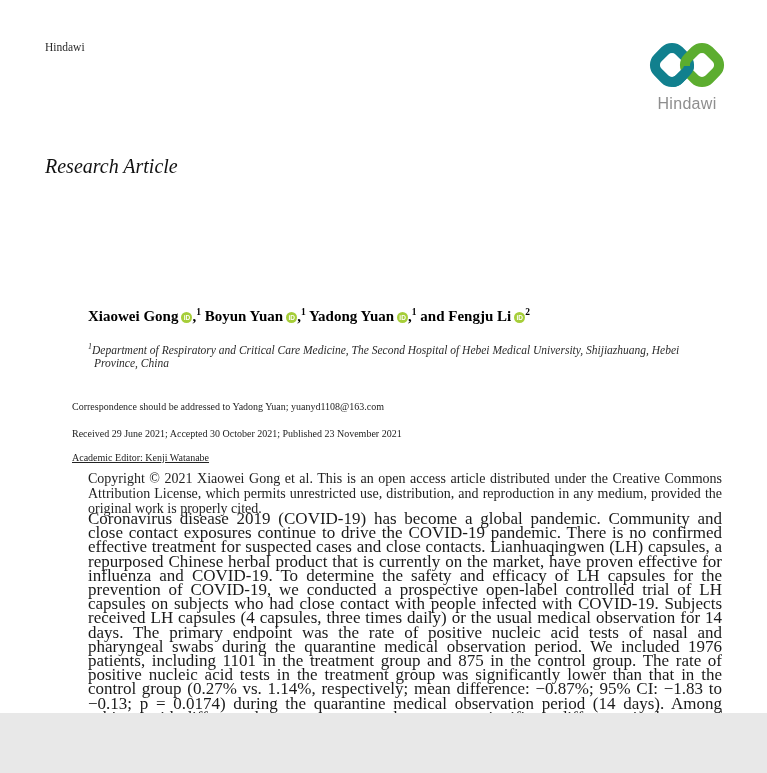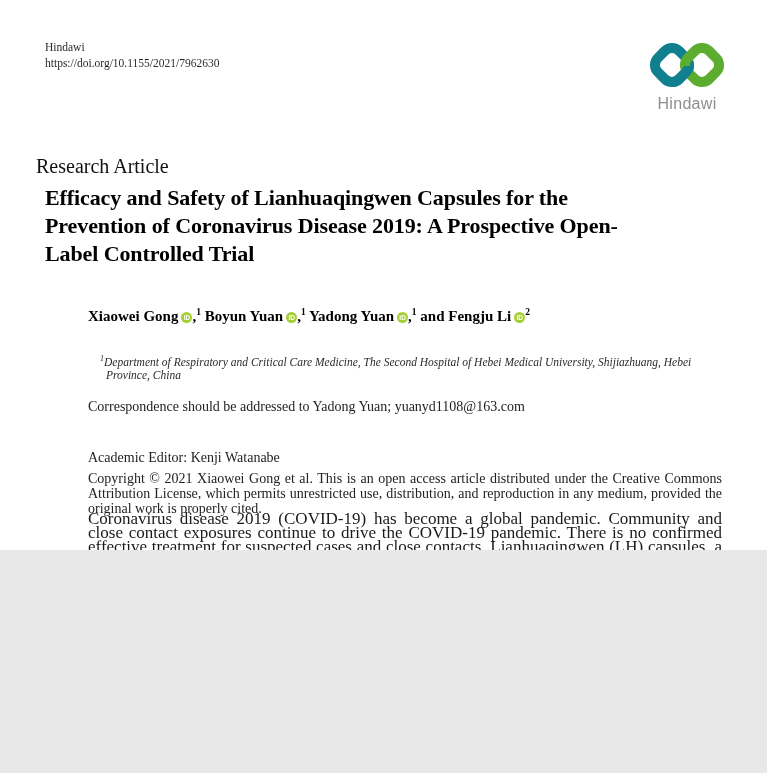--- a/index.html
+++ b/index.html
@@ -1,18 +1,18 @@
 <!DOCTYPE html>
 <html><head>
 <meta charset="utf-8">
 <style>
   html,body{margin:0;padding:0;background:#e8e8e8;}
   .page{
     position:relative;
-    width:767px;height:550px;
+    width:767px;height:713px;
     background:#ffffff;
     font-family:"Liberation Serif","DejaVu Serif",serif;
     color:#1c1c1c;
     overflow:hidden;
   }
   
   .header-block{
     position:absolute;left:45px;top:40px;width:430px;
     font-size:11.5px;line-height:15.5px;color:#2a2a2a;
   }
@@ -21,22 +21,22 @@
   .logo{
     position:absolute;left:642px;top:36px;width:90px;text-align:center;
   }
   .logo svg{display:block;margin:0 auto;}
   .logo-caption{
     font-family:"Liberation Sans","DejaVu Sans",sans-serif;
     font-size:16px;line-height:18px;margin-top:1px;letter-spacing:0.3px;
   }
   
   .article-type{
-    position:absolute;left:36px;top:155px;
-    font-size:20px;color:#111;
+    position:absolute;left:45px;top:155px;
+    font-style:italic;font-size:20px;color:#111;
   }
   .article-title{
     position:absolute;left:45px;top:184px;width:620px;
     font-weight:bold;font-size:22px;line-height:28px;color:#000;
     letter-spacing:-0.1px;
   }
   .authors{
     position:absolute;left:88px;top:307px;width:620px;
     font-weight:bold;font-size:15px;color:#000;
   }
@@ -45,46 +45,45 @@
     display:inline-block;width:11px;height:11px;border-radius:50%;
     background:#a6ce39;color:#ffffff;
     font-family:"Liberation Sans","DejaVu Sans",sans-serif;
     font-size:6.5px;font-weight:bold;line-height:11px;text-align:center;
     margin-left:3px;vertical-align:1px;
   }
   .affiliations{
     position:absolute;left:88px;top:340px;width:628px;
     font-style:italic;font-size:11.5px;line-height:13.5px;color:#2a2a2a;
   }
-  .affiliations p{margin:12px;padding-left:6px;text-indent:-6px;}
+  .affiliations p{margin:0;padding-left:6px;text-indent:-6px;}
   .affiliations sup{font-size:8px;font-style:italic;}
   .meta-line{
-    position:absolute;left:88px;width:628px;
-    font-size:14px;line-height:15px;color:#222;
+    position:absolute;left:72px;width:628px;
+    font-size:10px;line-height:15px;color:#222;
   }
   .correspondence{top:399px;}
   .history{top:426px;}
-  .editor{top:450px;}
+  .editor{top:450px;text-decoration:underline;}
   .copyright{
     position:absolute;left:88px;top:471px;width:634px;
     font-size:14px;line-height:15.2px;text-align:justify;color:#222;
   }
   .abstract{
     position:absolute;left:88px;top:512px;width:634px;
     font-size:17px;line-height:14.2px;text-align:justify;color:#1a1a1a;
   }
 </style>
 </head>
 <body>
 
 <div class="page">
 
   <div class="header-block">
     <div>Hindawi</div>
-    <div>https://doi.org/10.1155/2021/7962630</div>
   </div>
 
   <div class="logo">
     <svg width="84" height="58" viewBox="0 0 84 58">
       <defs>
         <clipPath id="botclip">
             <rect x="28" y="30" width="28" height="28"></rect>
           </clipPath>
       </defs>
 
@@ -93,28 +92,28 @@
       <rect class="ring-green" x="-15" y="-15" width="30" height="30" rx="10" fill="none" stroke="#5cad2f" stroke-width="10" transform="translate(57,29) rotate(45)"></rect>
 
       <g clip-path="url(#botclip)">
         <rect class="ring-teal" x="-15" y="-15" width="30" height="30" rx="10" fill="none" stroke="#11808e" stroke-width="10" transform="translate(27,29) rotate(45)"></rect>
       </g>
     </svg>
     <div class="logo-caption" style="color: rgb(142, 142, 142);">Hindawi</div>
   </div>
 
   <div class="article-type">Research Article</div>
-  <h1 class="article-title" style="margin:0;">Efficacy and Safety of Lianhuaqingwen Capsules for the Prevention of Coronavirus Disease 2019: A Prospective Open-Label Controlled Trial</h1>
 
   <p class="authors" style="margin:0;"><span>Xiaowei Gong</span><span class="orcid" style="background: rgb(166, 206, 57);">iD</span>,<sup>1</sup> <span>Boyun Yuan</span><span class="orcid" style="background: rgb(166, 206, 57);">iD</span>,<sup>1</sup> <span>Yadong Yuan</span><span class="orcid" style="background: rgb(166, 206, 57);">iD</span>,<sup>1</sup> and <span>Fengju Li</span><span class="orcid" style="background: rgb(166, 206, 57);">iD</span><sup>2</sup></p>
 
   <div class="affiliations">
     <p><sup>1</sup><span>Department of Respiratory and Critical Care Medicine, The Second Hospital of Hebei Medical University, Shijiazhuang, Hebei Province, China</span></p>
   </div>
 
   <div class="meta-line correspondence">Correspondence should be addressed to Yadong Yuan; yuanyd1108@163.com</div>
+  <div class="meta-line history">Received 29 June 2021; Accepted 30 October 2021; Published 23 November 2021</div>
   <div class="meta-line editor">Academic Editor: Kenji Watanabe</div>
 
   <div class="copyright">Copyright © 2021 Xiaowei Gong et al. This is an open access article distributed under the Creative Commons Attribution License, which permits unrestricted use, distribution, and reproduction in any medium, provided the original work is properly cited.</div>
 
   <div class="abstract">Coronavirus disease 2019 (COVID-19) has become a global pandemic. Community and close contact exposures continue to drive the COVID-19 pandemic. There is no confirmed effective treatment for suspected cases and close contacts. Lianhuaqingwen (LH) capsules, a repurposed Chinese herbal product that is currently on the market, have proven effective for influenza and COVID-19. To determine the safety and efficacy of LH capsules for the prevention of COVID-19, we conducted a prospective open-label controlled trial of LH capsules on subjects who had close contact with people infected with COVID-19. Subjects received LH capsules (4 capsules, three times daily) or the usual medical observation for 14 days. The primary endpoint was the rate of positive nucleic acid tests of nasal and pharyngeal swabs during the quarantine medical observation period. We included 1976 patients, including 1101 in the treatment group and 875 in the control group. The rate of positive nucleic acid tests in the treatment group was significantly lower than that in the control group (0.27% vs. 1.14%, respectively; mean difference: −0.87%; 95% CI: −1.83 to −0.13; p = 0.0174) during the quarantine medical observation period (14 days). Among subjects with different close contact states, there was no significant difference in the rate of positive nucleic acid test results among close contacts in the treatment group and the control group (6.45% vs. 11.43%, respectively; p = 0.6762). Among secondary close contacts, the rate of positive nucleic acid tests in the treatment group was significantly lower than that in the control group (0.09% vs. 0.71%, respectively; p = 0.0485). No serious adverse events were reported. Taken together, and in light of the safety and effectiveness profiles, these results show that LH capsules can be considered to prevent the progression of COVID-19 after close contact with an infected person. This trial is registered with ChiCTR2100043012.</div>
 
 </div>
 
 </body></html>

